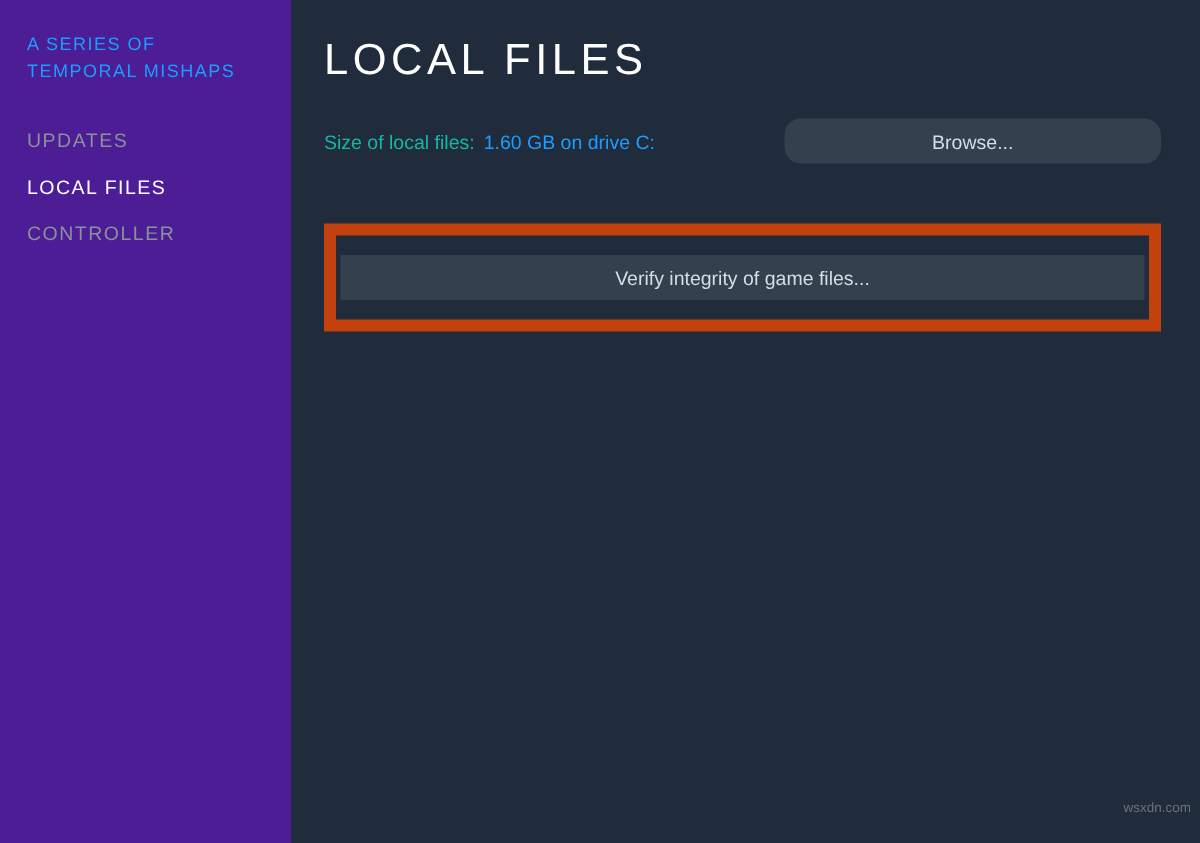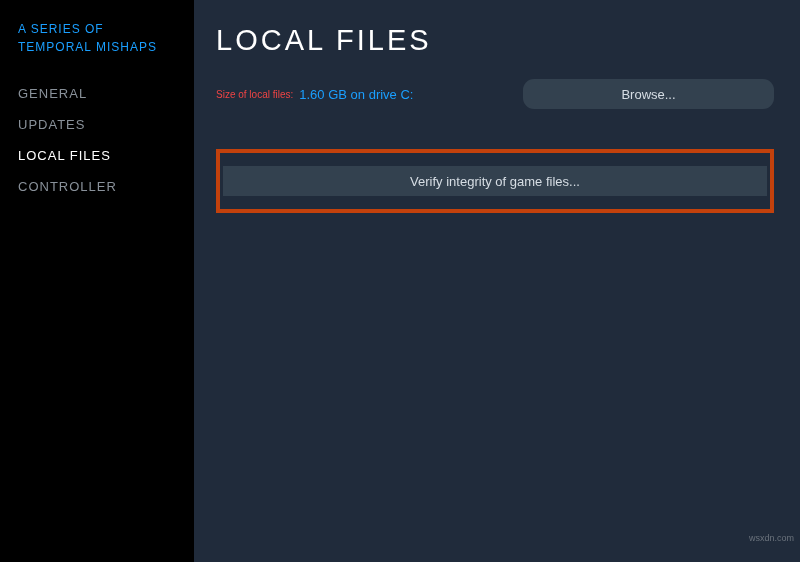--- a/index.html
+++ b/index.html
@@ -12,21 +12,21 @@
     overflow: hidden;
     position: relative;
   }
   .container {
     display: flex;
     width: 100%;
     height: 100%;
   }
   .sidebar {
     width: 200px;
-    background: #000000;
+    background: #4c1d95;
     padding: 20px 0 0 18px;
   }
   .game-title {
     color: #1a9fff;
     font-size: 12px;
     letter-spacing: 1px;
     line-height: 1.5;
     margin-bottom: 22px;
     padding-right: 20px;
   }
@@ -52,22 +52,22 @@
     font-weight: 300;
     letter-spacing: 3px;
     margin-bottom: 22px;
   }
   .size-row {
     display: flex;
     align-items: center;
     margin-bottom: 40px;
   }
   .size-label {
-    color: #ef4444;
-    font-size: 10px;
+    color: #14b8a6;
+    font-size: 13px;
   }
   .size-value {
     color: #1a9fff;
     font-size: 13px;
     margin-left: 6px;
   }
   .browse-btn {
     margin-left: auto;
     width: 251px;
     height: 30px;
@@ -85,21 +85,21 @@
     height: 30px;
     background: #33414f;
     color: #d6dde4;
     font-size: 13px;
     display: flex;
     align-items: center;
     justify-content: center;
     cursor: pointer;
   }
   .highlight-box {
-    border: 4px solid #c2410c;
+    border: 8px solid #c2410c;
     padding: 13px 3px;
     margin-top: 12px;
     width: 558px;
   }
   .highlight-box .wide-btn {
     width: 100%;
   }
   .close-x {
     position: absolute;
     top: 6px;
@@ -119,21 +119,20 @@
 </style>
 </head>
 <body>
 
 <div class="close-x">✕</div>
 
 <div class="container">
 
   <div class="sidebar">
     <div class="game-title">A SERIES OF TEMPORAL MISHAPS</div>
-    <div class="nav-item">GENERAL</div>
     <div class="nav-item">UPDATES</div>
     <div class="nav-item active">LOCAL FILES</div>
     <div class="nav-item">CONTROLLER</div>
   </div>
 
   <div class="main">
     <div class="page-heading">LOCAL FILES</div>
 
     <div class="size-row">
       <span class="size-label">Size of local files:</span>

